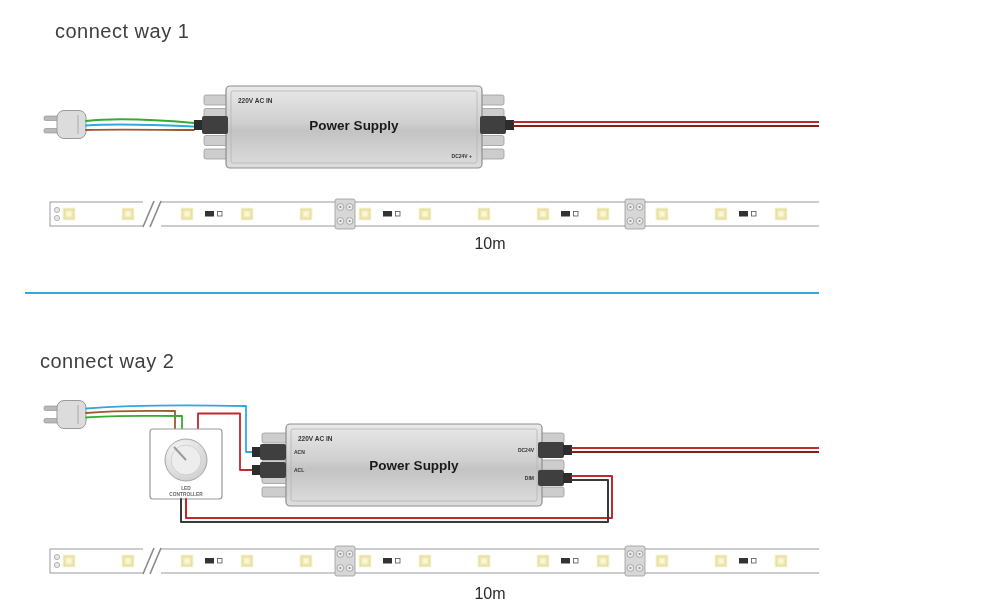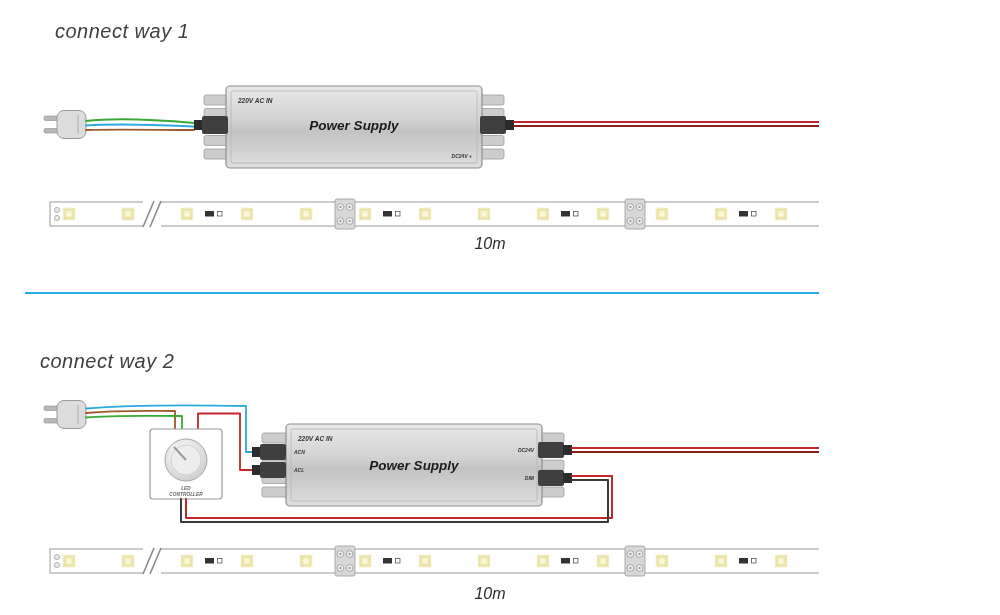--- a/index.html
+++ b/index.html
@@ -1,16 +1,16 @@
 <!DOCTYPE html>
 <html><head>
 <meta charset="utf-8">
 <style>
   html,body{margin:0;padding:0;background:#ffffff;}
-  .stage{position:relative;width:819px;height:615px;background:#ffffff;overflow:hidden;font-style:italic;}
+  .stage{position:relative;width:819px;height:615px;background:#ffffff;overflow:hidden;}
   svg{font-family:"Liberation Sans",sans-serif;}
   .title-text{font-size:20px;fill:#3f3f3f;letter-spacing:0.5px;}
   .len-text{font-size:16px;fill:#2b2b2b;}
   .ps-name{font-size:13.5px;font-weight:bold;fill:#1a1a1a;}
   .ps-small{font-size:6.5px;font-weight:bold;fill:#333;}
   .ps-tiny{font-size:5px;font-weight:bold;fill:#333;}
   .ctrl-label{font-size:4.8px;font-weight:bold;fill:#666;}
   .fins rect{fill:#cdcdcd;stroke:#9c9c9c;stroke-width:0.8;}
   .pad{fill:#e8e8e8;stroke:#999;stroke-width:0.7;}
   .break-line{stroke:#8a8a8a;stroke-width:1.6;fill:none;}

